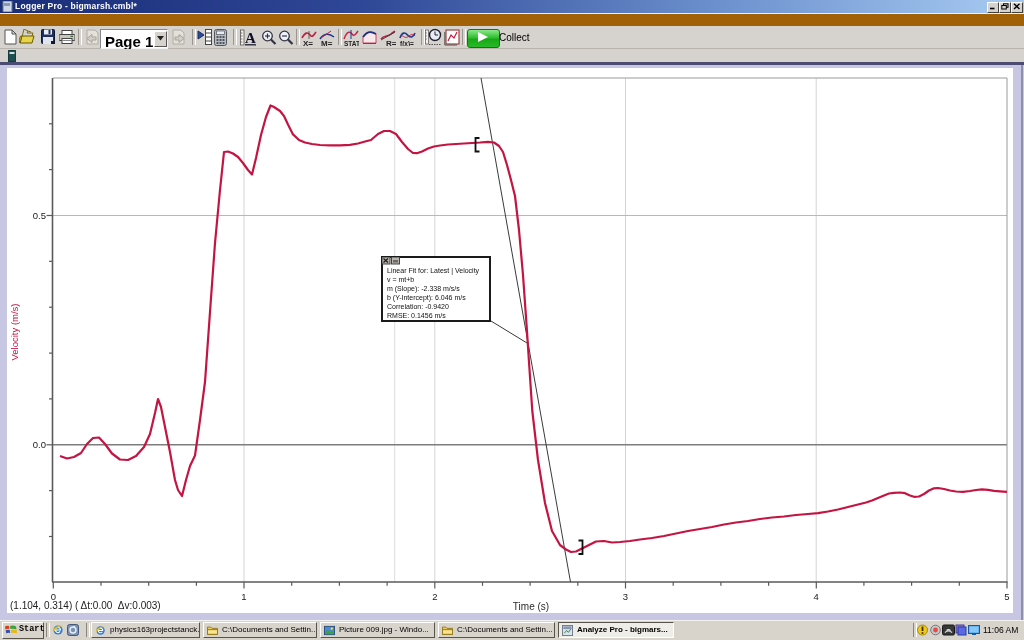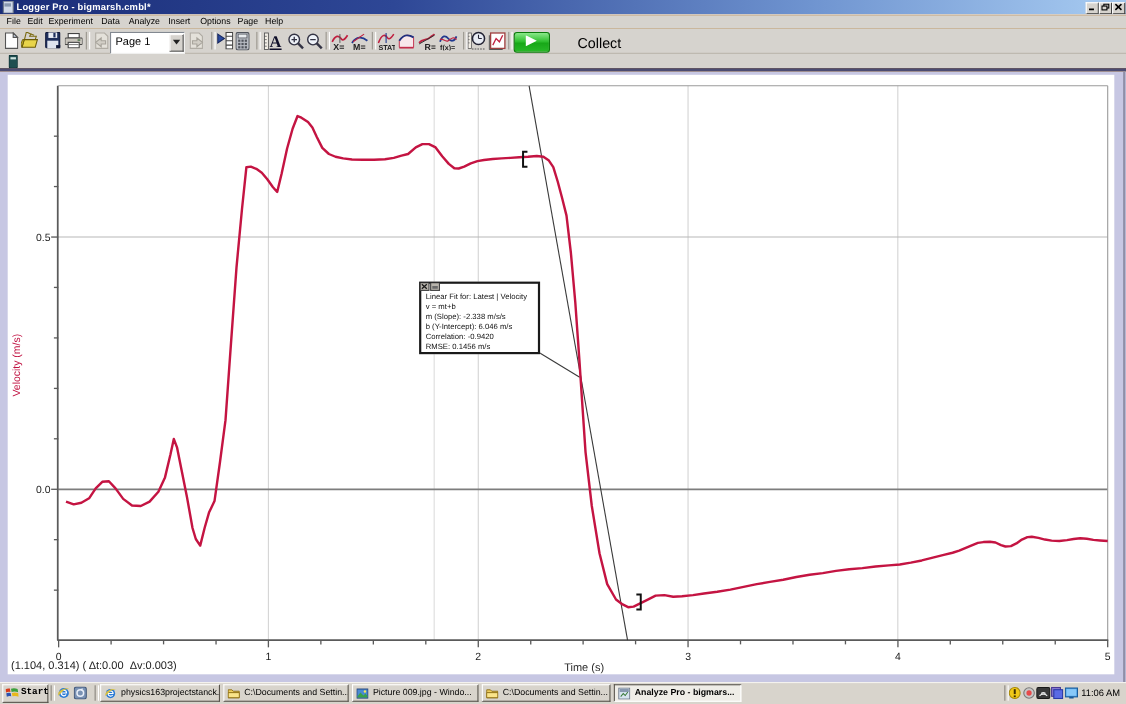--- a/index.html
+++ b/index.html
@@ -60,31 +60,20 @@
         <rect x="0.8" y="2.5" width="4.5" height="3.5" fill="#d6d3ce" stroke="#000" stroke-width="1"></rect>
       </svg>
     </div>
   <div class="tbtn abs" style="left:1011px">
       <svg width="8" height="7" viewBox="0 0 8 7" style="display:block;margin:0 auto">
         <path d="M1 0.8 L6.5 6 M6.5 0.8 L1 6" stroke="#000" stroke-width="1.4"></path>
       </svg>
     </div>
 
   <div class="abs" style="left:0;top:13px;width:1024px;height:1px;background:#eeeef4;"></div>
-  <div id="menubar" class="abs">
-    <span class="mi" style="left:6px">File</span>
-    <span class="mi" style="left:25px">Edit</span>
-    <span class="mi" style="left:44px">Experiment</span>
-    <span class="mi" style="left:92px">Data</span>
-    <span class="mi" style="left:117px">Analyze</span>
-    <span class="mi" style="left:153px">Insert</span>
-    <span class="mi" style="left:182px">Options</span>
-    <span class="mi" style="left:216px">Page</span>
-    <span class="mi" style="left:241px">Help</span>
-  </div>
 
   <div id="toolbar1" class="abs"></div>
   <div class="abs" style="left:0;top:26px;width:1024px;height:22px;">
     <div class="tsep" style="left:78px"></div>
     <div class="tsep" style="left:192px"></div>
     <div class="tsep" style="left:233px"></div>
     <div class="tsep" style="left:296px"></div>
     <div class="tsep" style="left:338px"></div>
     <div class="tsep" style="left:421px"></div>
     <div class="tsep" style="left:462px"></div>
@@ -118,21 +107,21 @@
     </svg>
 
     <svg class="abs" style="left:84px;top:3px" width="15" height="16" viewBox="0 0 15 16">
       <path d="M3 1 h8 l3 3 v11 h-11 z" fill="#e4e1da" stroke="#b0aca4" stroke-width="1"></path>
       <path d="M8 8 h4 v3 h-4 v2.5 l-5 -4 l5 -4 z" fill="#d2cec6" stroke="#a8a49c"></path>
     </svg>
 
     <div class="abs" style="left:100px;top:3px;width:66px;height:18px;background:#fff;
       border-top:1.5px solid #828890;border-left:1.5px solid #828890;
       border-bottom:1.5px solid #f2f2f2;border-right:1.5px solid #f2f2f2;"></div>
-    <div class="abs" style="left:105px;top:7px;font-size:10px;color:#000;">Page 1</div>
+    <div class="abs" style="left:105px;top:7px;font-size:15px;color:#000;font-weight:bold;">Page 1</div>
     <div class="abs" style="left:154px;top:5px;width:11px;height:14px;background:#d6d3ce;
       border-top:1px solid #fff;border-left:1px solid #fff;
       border-right:1px solid #555;border-bottom:1px solid #555;"></div>
     <svg class="abs" style="left:157px;top:10px" width="7" height="5" viewBox="0 0 7 5">
       <path d="M0 0 h7 l-3.5 4.5 z" fill="#222"></path>
     </svg>
 
     <svg class="abs" style="left:172px;top:3px" width="15" height="16" viewBox="0 0 15 16">
       <path d="M1 1 h8 l3 3 v11 h-11 z" fill="#e4e1da" stroke="#b0aca4" stroke-width="1"></path>
       <path d="M7 8 h-4 v3 h4 v2.5 l5 -4 l-5 -4 z" fill="#d2cec6" stroke="#a8a49c"></path>
@@ -238,21 +227,21 @@
       <line x1="0.8" y1="3" x2="0.8" y2="16" stroke="#555" stroke-width="1"></line>
       <line x1="0.8" y1="16" x2="13" y2="16" stroke="#555" stroke-width="1"></line>
     </svg>
 
     <div class="abs" style="left:467px;top:2.5px;width:31px;height:17px;border-radius:3px;
       background:linear-gradient(to bottom,#8ae88a 0%,#30c030 45%,#18a818 55%,#28b828 100%);
       border:1px solid #0a7a0a;"></div>
     <svg class="abs" style="left:477px;top:6px" width="12" height="10" viewBox="0 0 12 10">
       <path d="M1 0 L11 5 L1 10 z" fill="#fff"></path>
     </svg>
-    <div class="abs" style="left:499px;top:6px;font-size:13px;color:#000;margin-left:26px;">Collect</div>
+    <div class="abs" style="left:499px;top:6px;font-size:10px;color:#000;">Collect</div>
   </div>
 
   <div id="toolbar2" class="abs"></div>
   <svg class="abs" style="left:8px;top:50px" width="8" height="12" viewBox="0 0 8 12">
     <rect x="0" y="0" width="8" height="12" rx="1.5" fill="#1e4e50" stroke="#0a2a2c"></rect>
     <rect x="1.5" y="2" width="5" height="2" fill="#cfe4e0"></rect>
   </svg>
 
   <div id="darkline" class="abs"></div>
 

